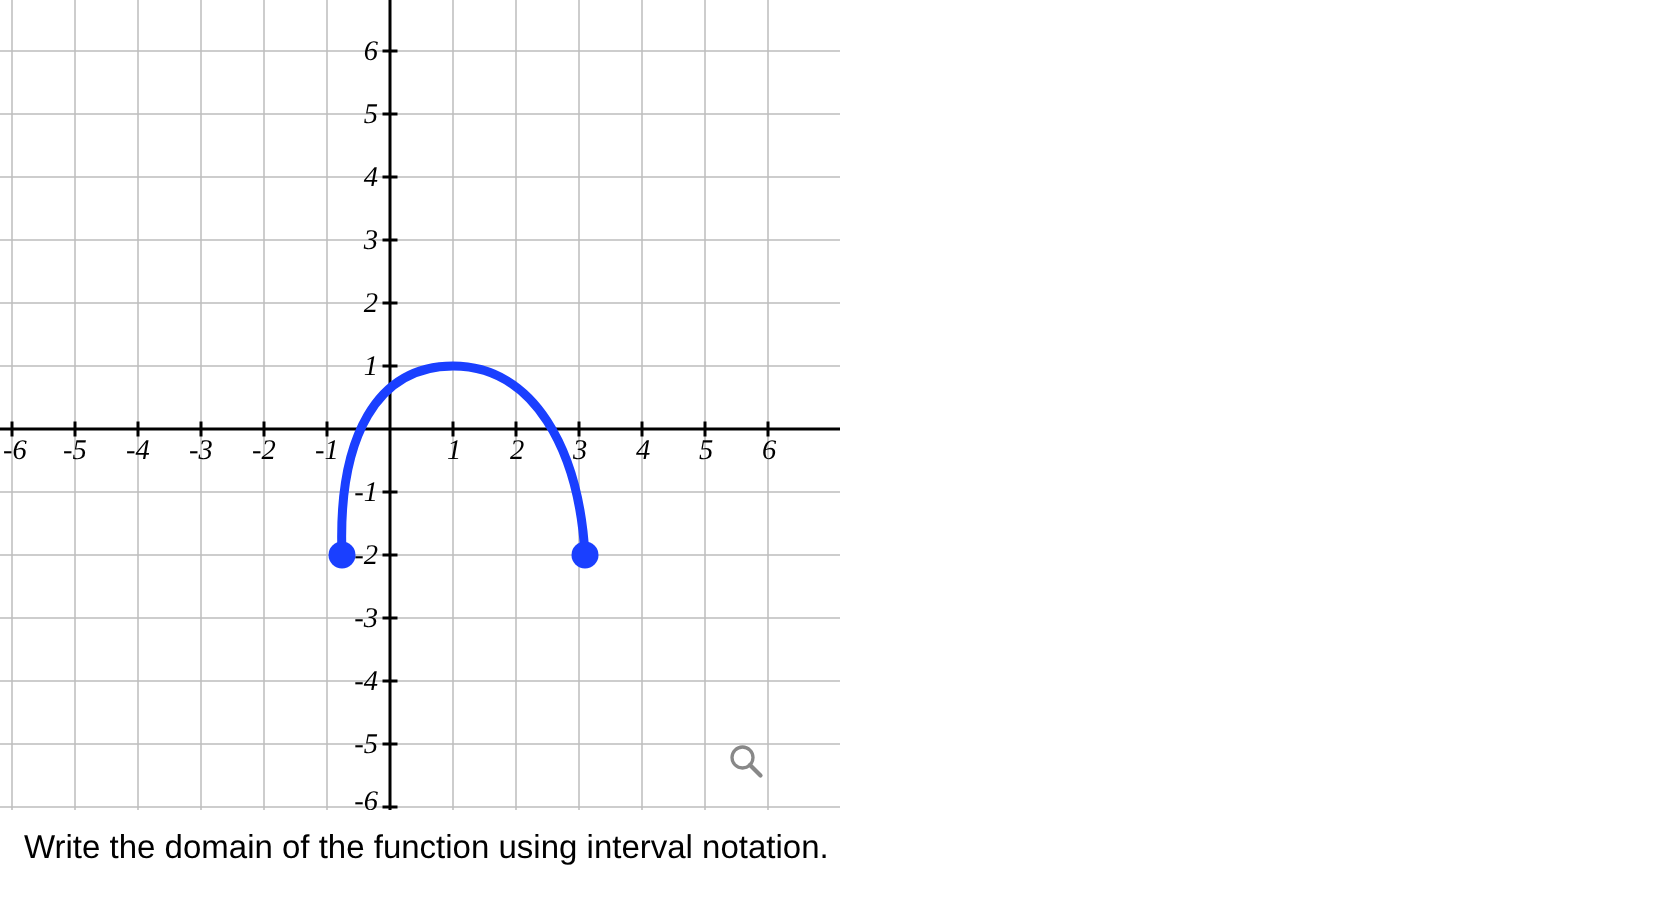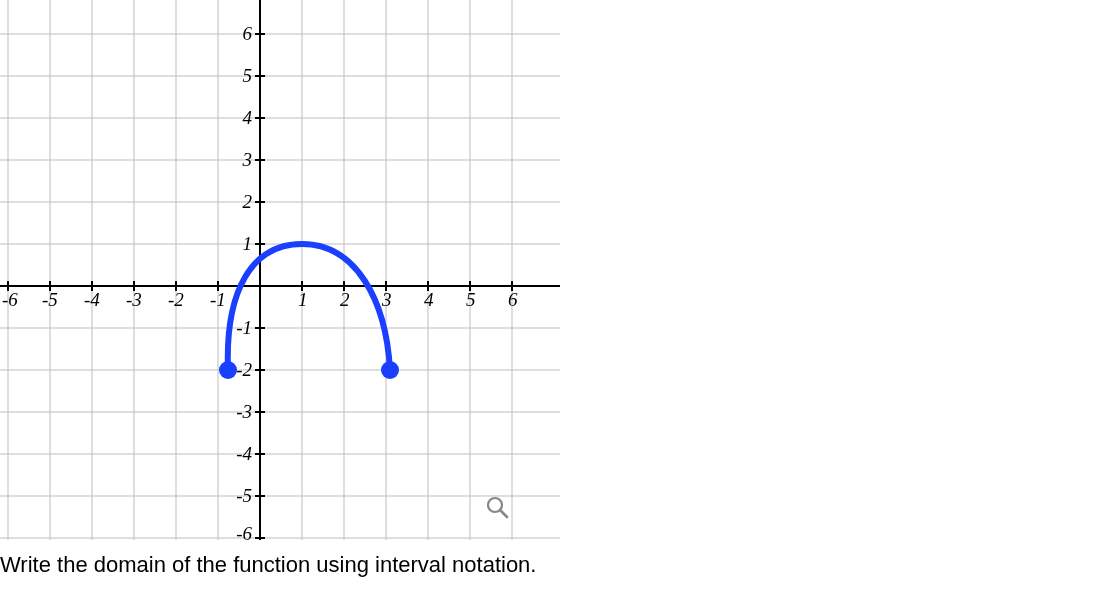--- a/index.html
+++ b/index.html
@@ -14,20 +14,21 @@
     position: relative;
   }
   svg { display:block; }
   .prompt {
     position: absolute;
     left: 0px;
     top: 552px;
     font-size: 22px;
     font-family: "Lucida Sans Unicode","Lucida Grande",Verdana,sans-serif;
     color:#000;
+    padding-left:16px;
   }
   .magnifier {
     position:absolute;
     left: 485px;
     top: 495px;
     width:24px;
     height:24px;
   }
 </style>
 </head>

